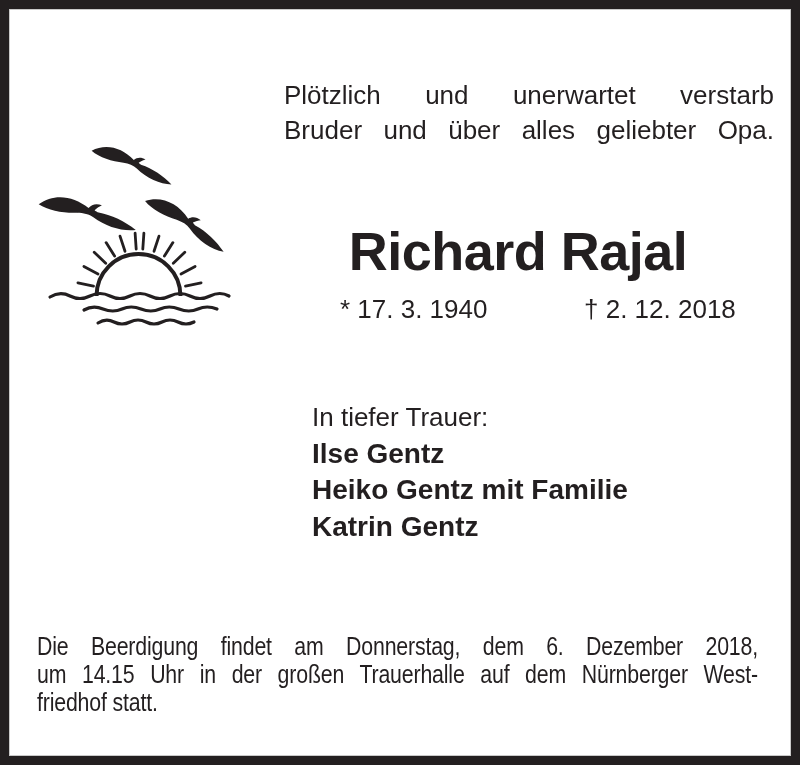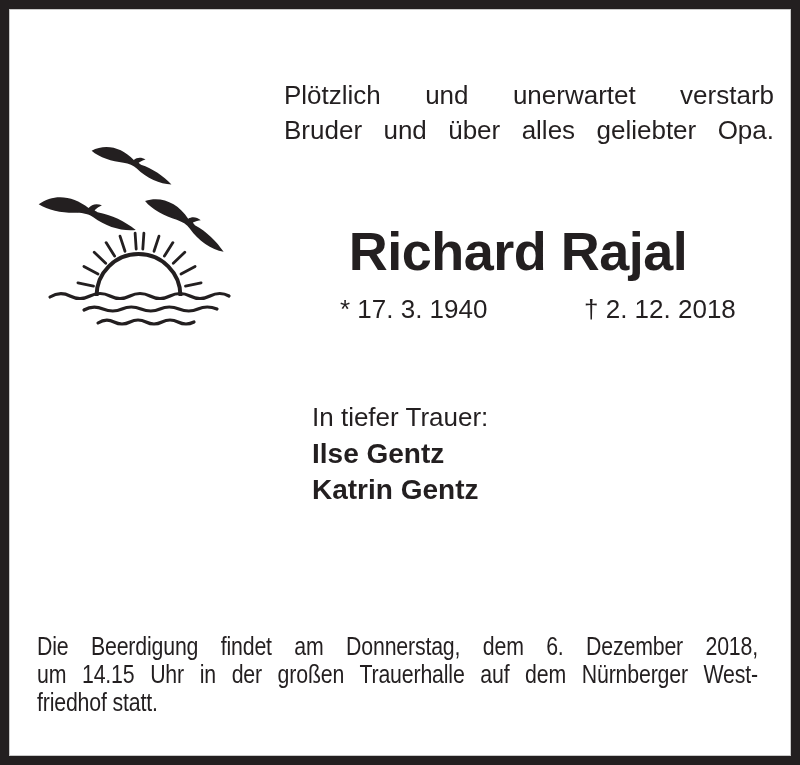--- a/index.html
+++ b/index.html
@@ -145,20 +145,21 @@
 </div>
 
 <div class="name">Richard Rajal</div>
 
 <div class="birth">* 17. 3. 1940</div>
 <div class="death">† 2. 12. 2018</div>
 
 <div class="mourning">
   <div class="m-intro">In tiefer Trauer:</div>
   <div class="m-name">Ilse Gentz</div>
+  <div class="m-name">Heiko Gentz mit Familie</div>
   <div class="m-name">Katrin Gentz</div>
 </div>
 
 <div class="funeral">
   <div class="condense">
     <div class="jline">Die Beerdigung findet am Donnerstag, dem 6. Dezember 2018,</div>
     <div class="jline">um 14.15 Uhr in der großen Trauerhalle auf dem Nürnberger West-</div>
     <div class="lline">friedhof statt.</div>
   </div>
 </div>

